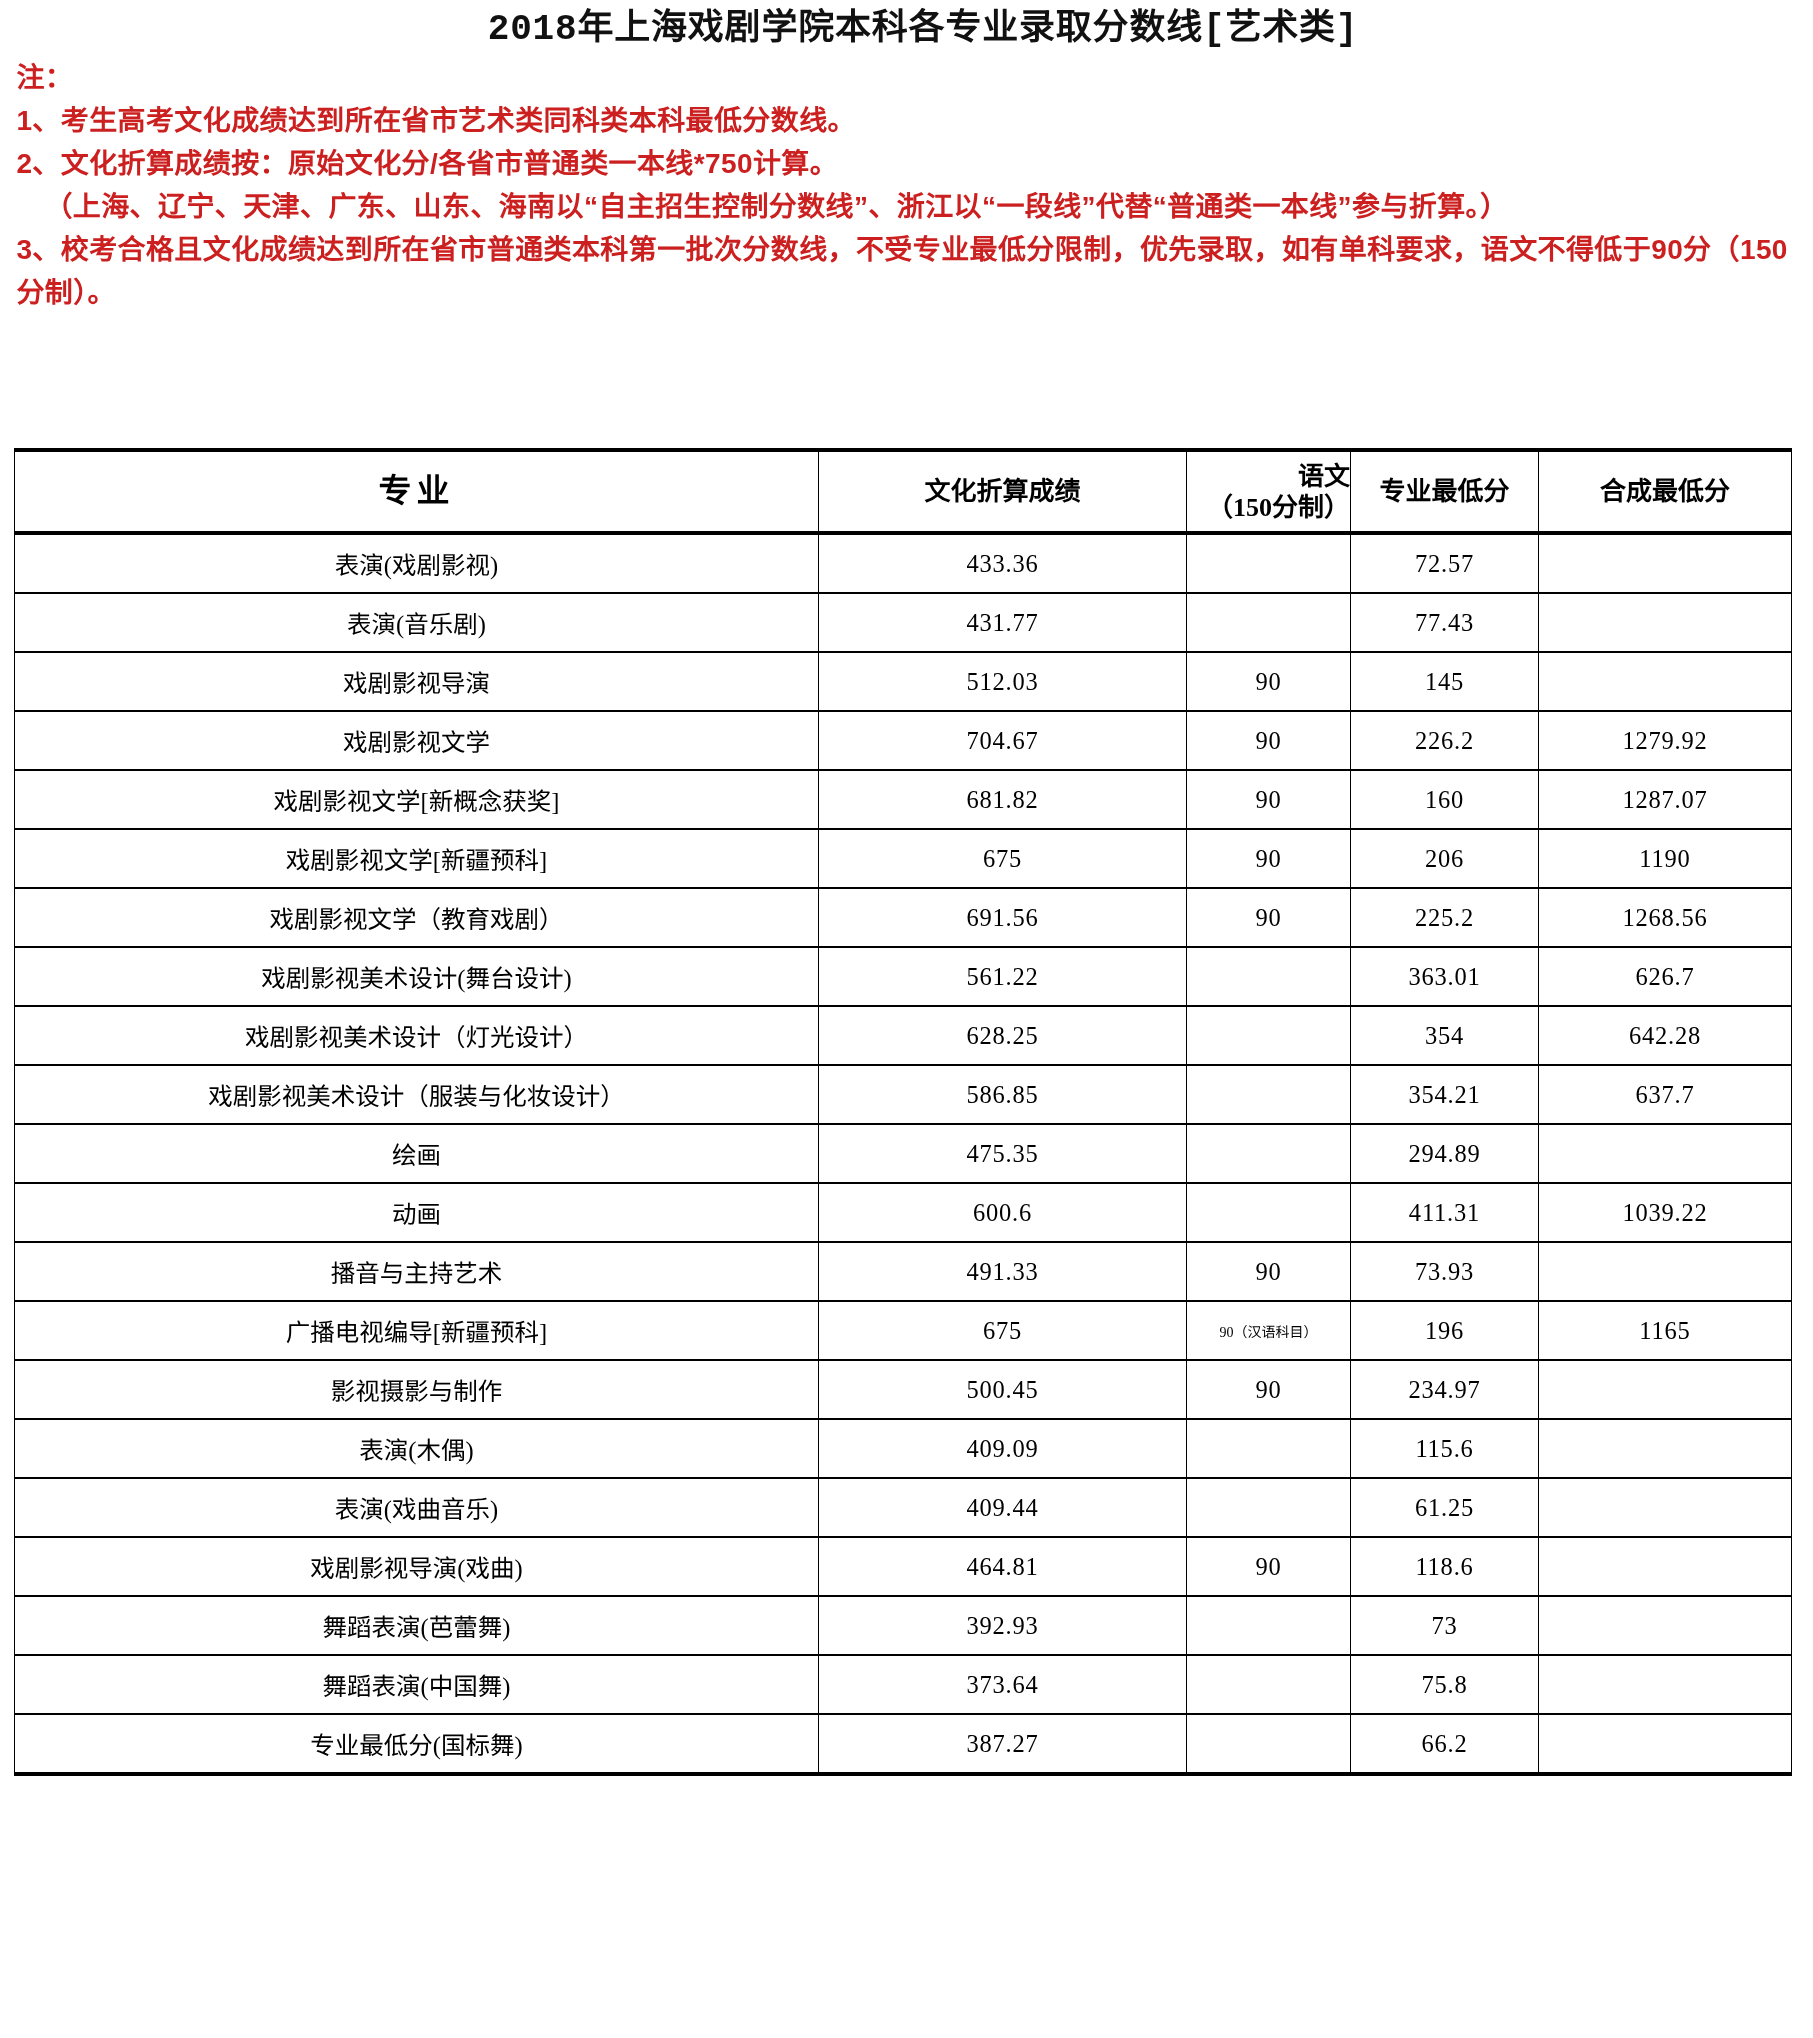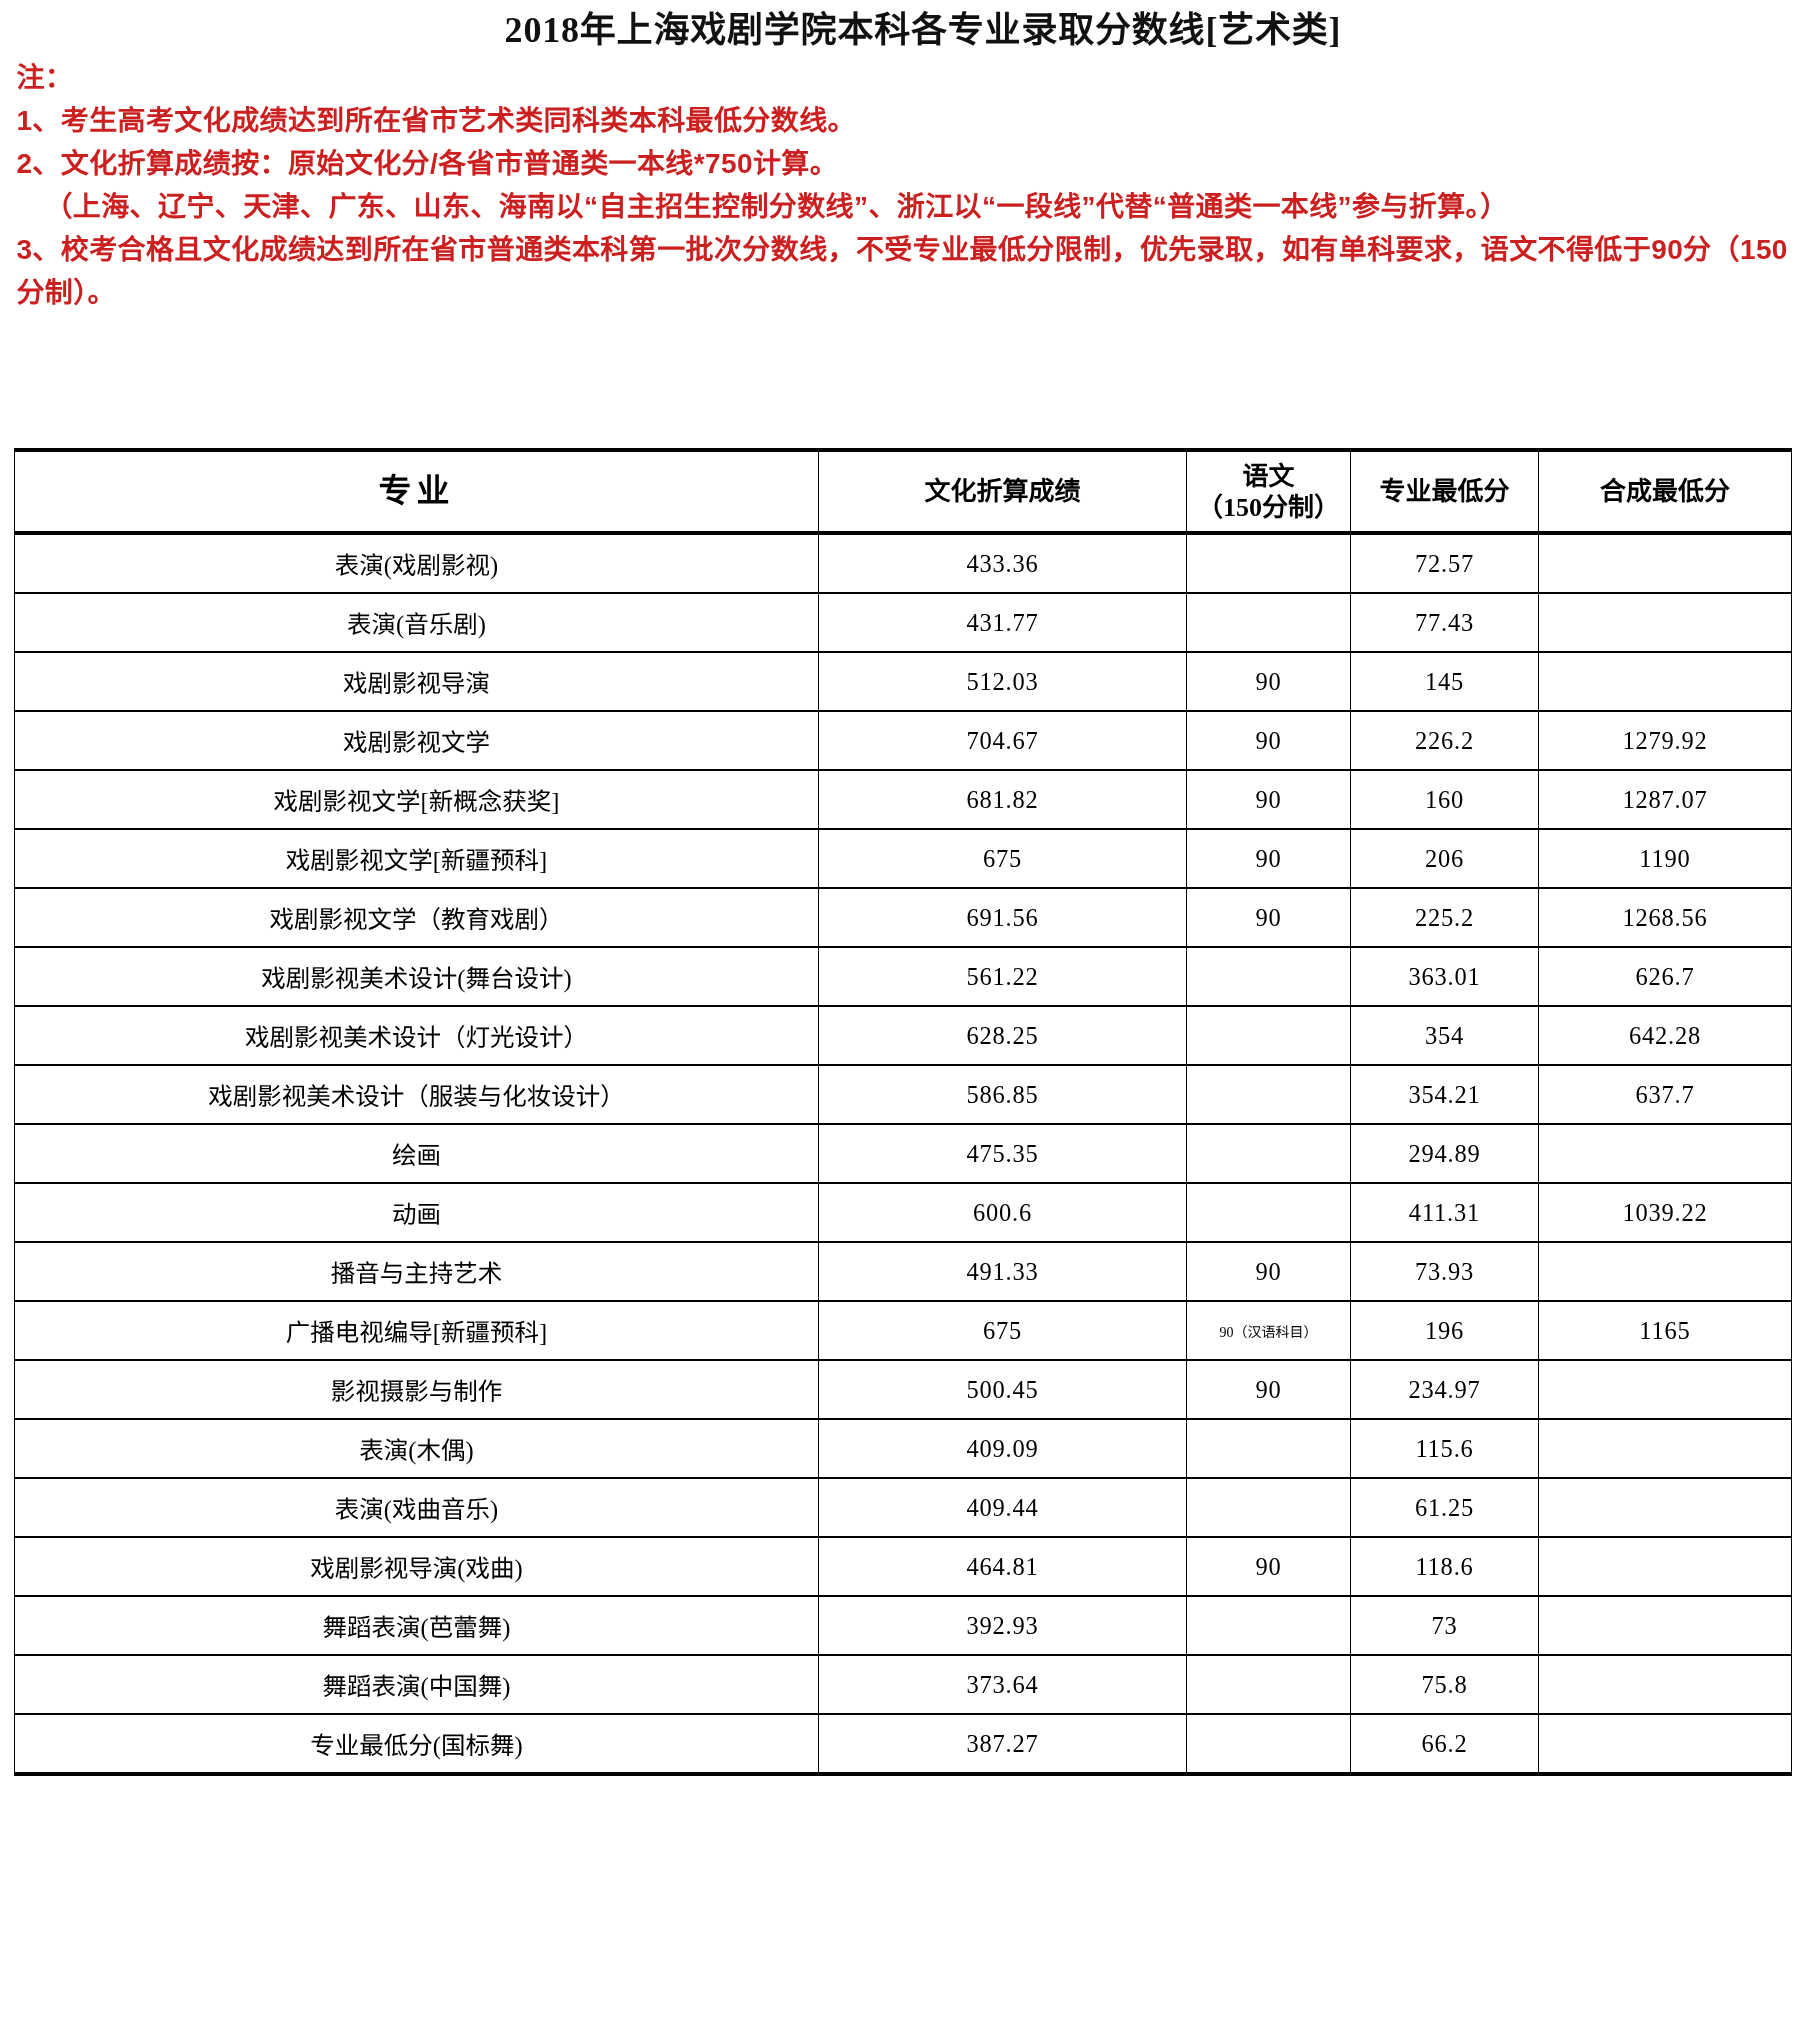--- a/index.html
+++ b/index.html
@@ -12,21 +12,21 @@
     width: 1813px;
     height: 2038px;
     font-family: "Liberation Serif", "DejaVu Serif", serif;
     color: #000000;
     overflow: hidden;
     position: relative;
   }
 
   
   .doc-title {
-    font-family: Liberation Serif, serif;
+    font-family: Liberation Mono, monospace;
     font-weight: bold;
     font-size: 36px;
     line-height: 46px;
     text-align: center;
     letter-spacing: 0.8px;
     padding-top: 6.5px;
     padding-left: 33px;
     white-space: nowrap;
     color: #111111;
   }
@@ -111,20 +111,21 @@
     font-size: 26px;
     letter-spacing: 0.8px;
   }
   td.num-cell.small-note {
     font-size: 14px;
     letter-spacing: 0;
   }
   .head-stack {
     display: block;
     line-height: 31px;
+    text-align: right;
   }
 </style>
 </head>
 <body>
 
 <div>
 
   <div class="doc-title">2018年上海戏剧学院本科各专业录取分数线[艺术类]</div>
 
   <div class="notes" style="color: rgb(204, 31, 31);">

